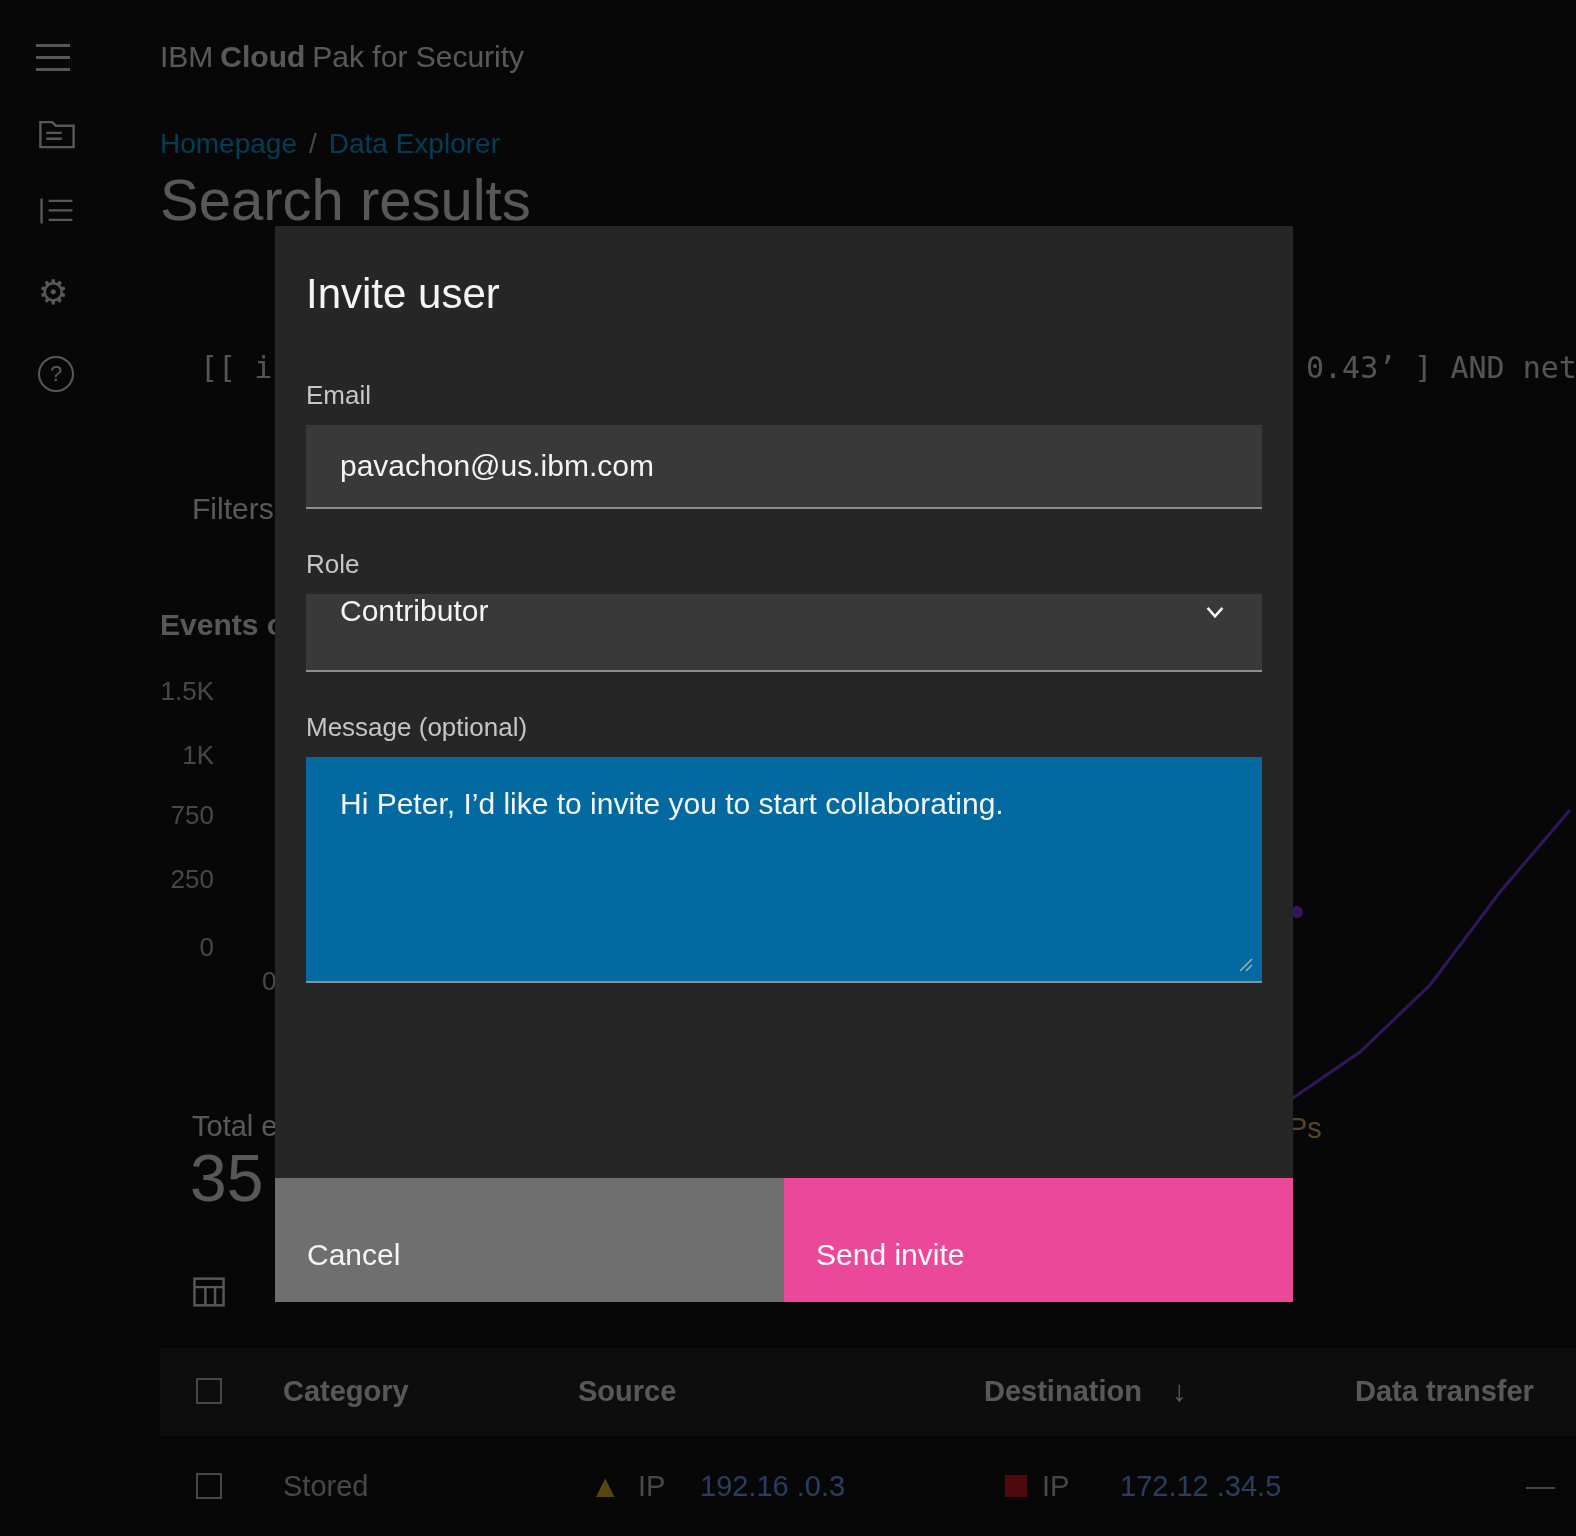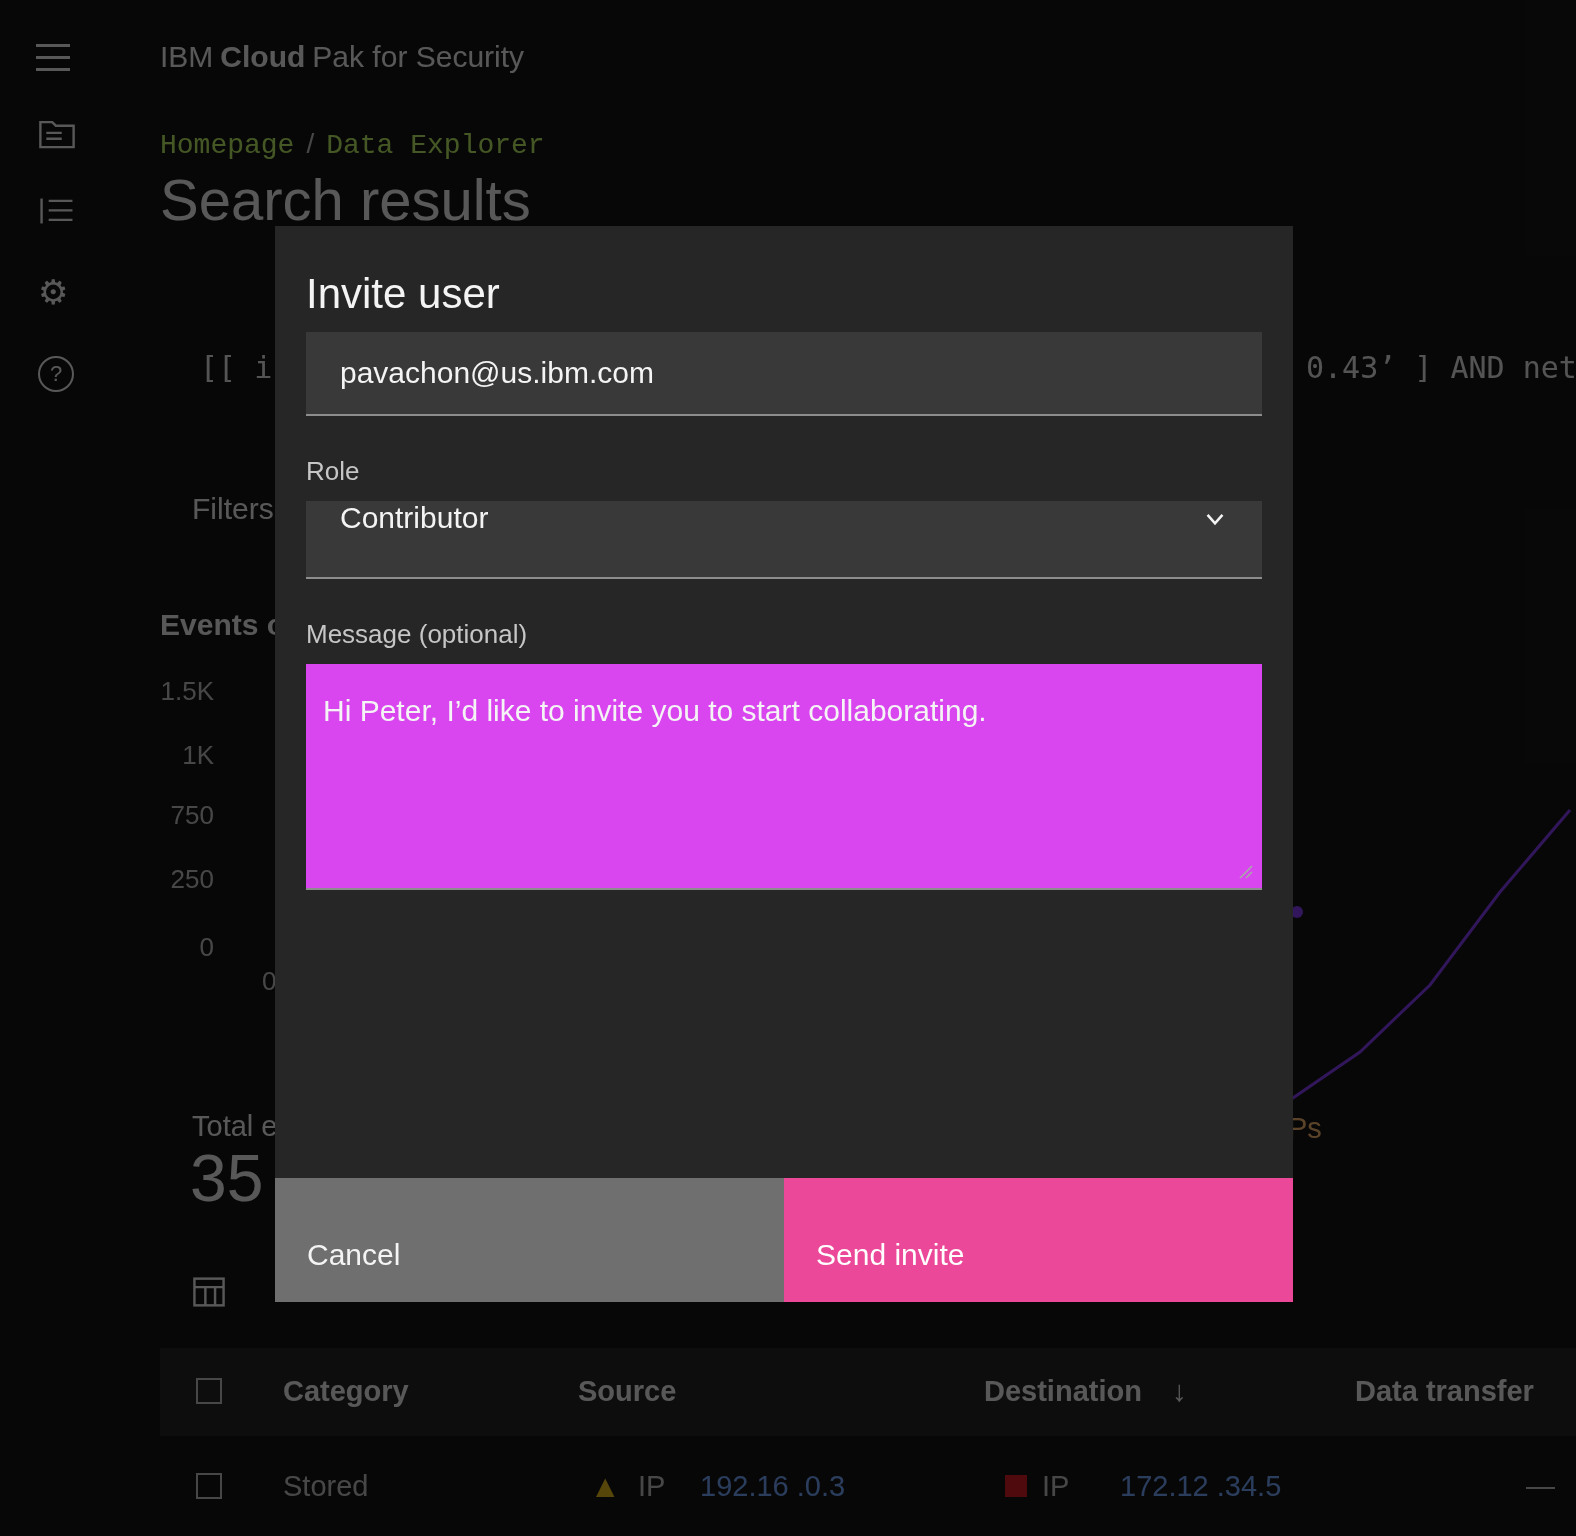--- a/index.html
+++ b/index.html
@@ -23,21 +23,21 @@
   .brand b { font-weight:700; }
   .brand span { margin-right:7px; }
 
   .side-icon { left:38px; color:#f4f4f4; }
   .side-icon svg { stroke:#f4f4f4; fill:none; stroke-width:2; }
   .icon-gear { font-size:34px; font-family:"DejaVu Sans", sans-serif; }
   .icon-help { width:36px; height:36px; border:2px solid #f4f4f4; border-radius:50%;
                display:flex; align-items:center; justify-content:center; font-size:22px; }
 
   .breadcrumb { left:160px; top:128px; font-size:28px; white-space:nowrap; }
-  .breadcrumb .crumb { color:#bef264;font-family:Liberation Mono, monospace; }
+  .breadcrumb .crumb { color:#0ea5e9; }
   .breadcrumb .sep { color:#c6c6c6; margin:0 12px; }
 
   .page-title { left:160px; top:166px; font-size:58px; font-weight:300; color:#f4f4f4; }
 
   .query { font-family:"DejaVu Sans Mono", monospace; font-size:30px; color:#e8e8e8; white-space:pre; }
   .query-left { left:200px; top:350px; }
   .query-right { left:1306px; top:350px; }
 
   .filters-label { left:192px; top:492px; font-size:30px; color:#f4f4f4; }
   .events-title { left:160px; top:608px; font-size:30px; font-weight:600; color:#f4f4f4; }
@@ -81,23 +81,23 @@
   }
   .select {
     margin-top:14px; width:100%; height:78px; background:#393939;
     border-bottom:2px solid #8d8d8d; display:flex; align-items:flex-start;
     padding:0 30px 0 34px; cursor:pointer;
   }
   .select-text { flex:1; font-size:30px; color:#f4f4f4; }
   .chevron { width:34px; height:34px; }
   .textarea-wrap { position:relative; margin-top:14px; }
   .textarea {
-    display:block; width:100%; height:226px; background:#d946ef;
+    display:block; width:100%; height:226px; background:#0369a1;
     border:none; border-bottom:2px solid #8d8d8d; color:#f4f4f4;
-    font-size:30px; line-height:42px; padding:26px 17px; resize:none; outline:none;
+    font-size:30px; line-height:42px; padding:26px 34px; resize:none; outline:none;
     font-family:"Liberation Sans","DejaVu Sans",sans-serif;
   }
   .resize-handle { position:absolute; right:8px; bottom:10px; }
 
   .modal-footer { position:absolute; left:0; bottom:0; width:100%; height:124px; display:flex; }
   .btn {
     flex:1; border:none; cursor:pointer; text-align:left;
     padding:30px 32px 0 32px; font-size:30px;
     font-family:"Liberation Sans","DejaVu Sans",sans-serif;
   }
@@ -193,20 +193,21 @@
     </div>
   </div>
 </div>
 
 <div class="overlay"></div>
 
 <div class="modal">
   <div class="modal-body">
     <h1 class="modal-title">Invite user</h1>
 
+    <label class="form-label">Email</label>
     <input class="text-input" type="text" value="pavachon@us.ibm.com" style="">
 
     <label class="form-label gap">Role</label>
     <div class="select">
       <span class="select-text">Contributor</span>
       <svg class="chevron" viewBox="0 0 32 32">
         <polyline points="9,13 16,21 23,13" fill="none" stroke="#f4f4f4" stroke-width="2.4"></polyline>
       </svg>
     </div>
 

